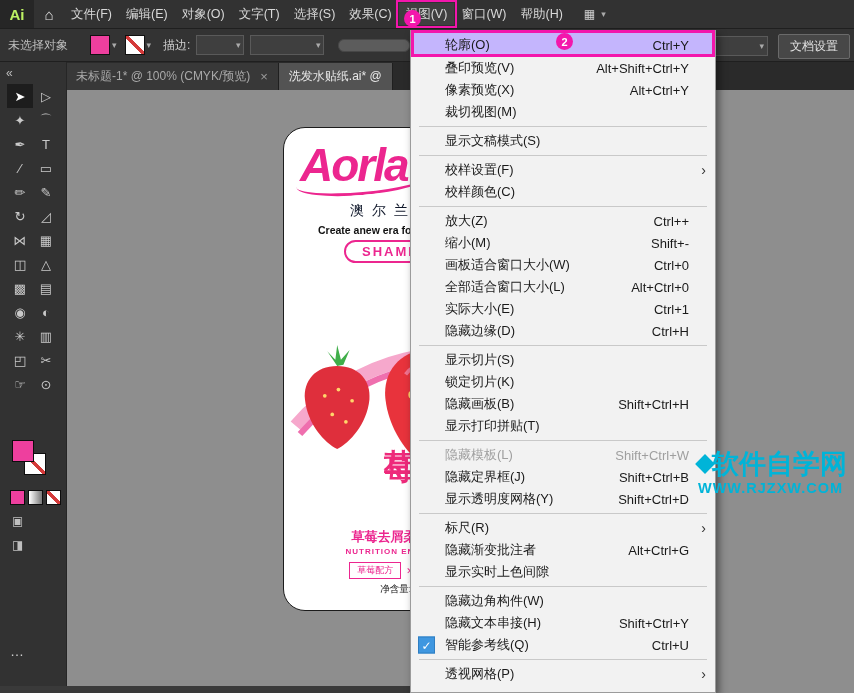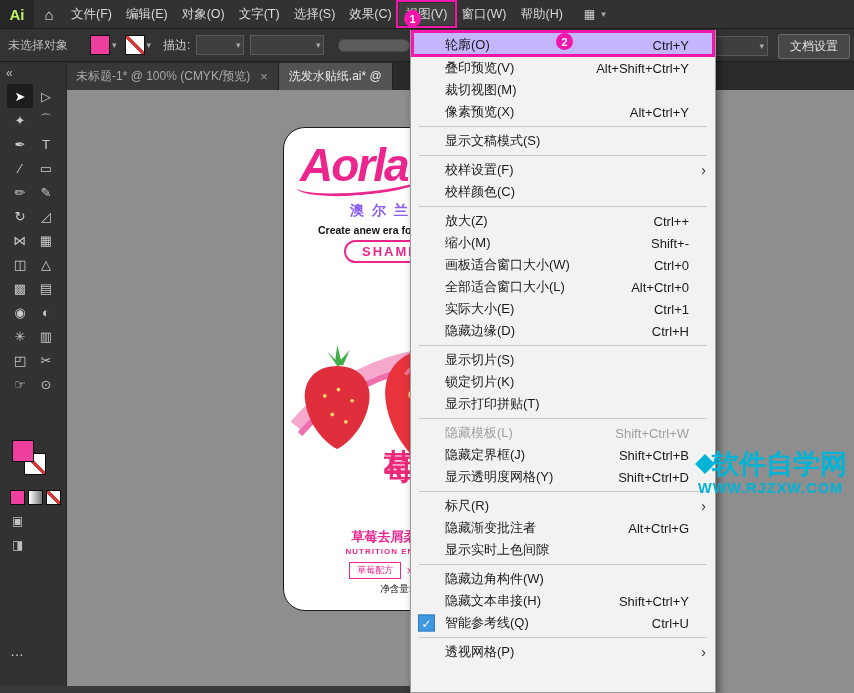--- a/index.html
+++ b/index.html
@@ -69,21 +69,21 @@
   .more-tools{position:absolute;left:10px;bottom:34px;font-size:14px;color:#cfcfcf;letter-spacing:1px;}
 
   
   .canvas{position:absolute;left:66px;top:90px;right:0;bottom:0;background:#8e8e8e;z-index:0;}
   .label{position:absolute;left:217px;top:37px;width:252px;height:482px;background:#fff;
          border:1.5px solid #1c1c1c;border-radius:22px;overflow:hidden;}
   .lab-brand{position:absolute;top:10px;left:16px;font-size:46px;font-weight:bold;font-style:italic;
              color:#ec268f;letter-spacing:-2px;}
   .lab-swoosh{position:absolute;top:40px;left:12px;width:132px;height:24px;
               border-bottom:3px solid #ec268f;border-radius:0 0 100% 100%;transform:rotate(-5deg);}
-  .lab-cn{position:absolute;top:74px;left:66px;font-size:14px;font-weight:bold;color:#8b5cf6;letter-spacing:8px;}
+  .lab-cn{position:absolute;top:74px;left:66px;font-size:14px;font-weight:normal;color:#0f172a;letter-spacing:8px;}
   .lab-tagline{position:absolute;top:96px;left:34px;font-size:10.5px;font-weight:bold;color:#111;}
   .lab-shampoo{position:absolute;top:112px;left:60px;border:2px solid #ec268f;border-radius:13px;
                padding:2px 16px;color:#ec268f;font-size:13px;font-weight:bold;letter-spacing:2px;}
   .lab-art{position:absolute;top:148px;left:6px;}
   .lab-vert{position:absolute;top:296px;left:94px;writing-mode:vertical-rl;font-size:30px;
             font-weight:bold;color:#ee2a7b;letter-spacing:4px;}
   .lab-vert2{position:absolute;top:356px;left:132px;writing-mode:vertical-rl;font-size:15px;
              font-weight:bold;color:#ee2a7b;}
   .lab-line1{position:absolute;top:400px;left:0;width:100%;text-align:center;color:#ec268f;
              font-weight:bold;font-size:13px;}
@@ -273,26 +273,26 @@
   <div class="menu">
       <div class="menu-item highlighted">
         <span class="mi-label">轮廓(O)</span>
         <span class="mi-short">Ctrl+Y</span>
       </div>
       <div class="menu-item">
         <span class="mi-label">叠印预览(V)</span>
         <span class="mi-short">Alt+Shift+Ctrl+Y</span>
       </div>
       <div class="menu-item">
-        <span class="mi-label">裁切视图(M)</span>
-      </div>
-      <div class="menu-item">
         <span class="mi-label">像素预览(X)</span>
         <span class="mi-short">Alt+Ctrl+Y</span>
       </div>
+      <div class="menu-item">
+        <span class="mi-label">裁切视图(M)</span>
+      </div>
       <div class="menu-sep"></div>
       <div class="menu-item">
         <span class="mi-label">显示文稿模式(S)</span>
       </div>
       <div class="menu-sep"></div>
       <div class="menu-item">
         <span class="mi-label">校样设置(F)</span>
         <span class="mi-sub">›</span>
       </div>
       <div class="menu-item">
@@ -322,20 +322,24 @@
       <div class="menu-item">
         <span class="mi-label">隐藏边缘(D)</span>
         <span class="mi-short">Ctrl+H</span>
       </div>
       <div class="menu-sep"></div>
       <div class="menu-item">
         <span class="mi-label">显示切片(S)</span>
       </div>
       <div class="menu-item">
         <span class="mi-label">锁定切片(K)</span>
+      </div>
+      <div class="menu-item">
+        <span class="mi-label">隐藏画板(B)</span>
+        <span class="mi-short">Shift+Ctrl+H</span>
       </div>
       <div class="menu-item">
         <span class="mi-label">显示打印拼贴(T)</span>
       </div>
       <div class="menu-sep"></div>
       <div class="menu-item disabled">
         <span class="mi-label">隐藏模板(L)</span>
         <span class="mi-short">Shift+Ctrl+W</span>
       </div>
       <div class="menu-item">

